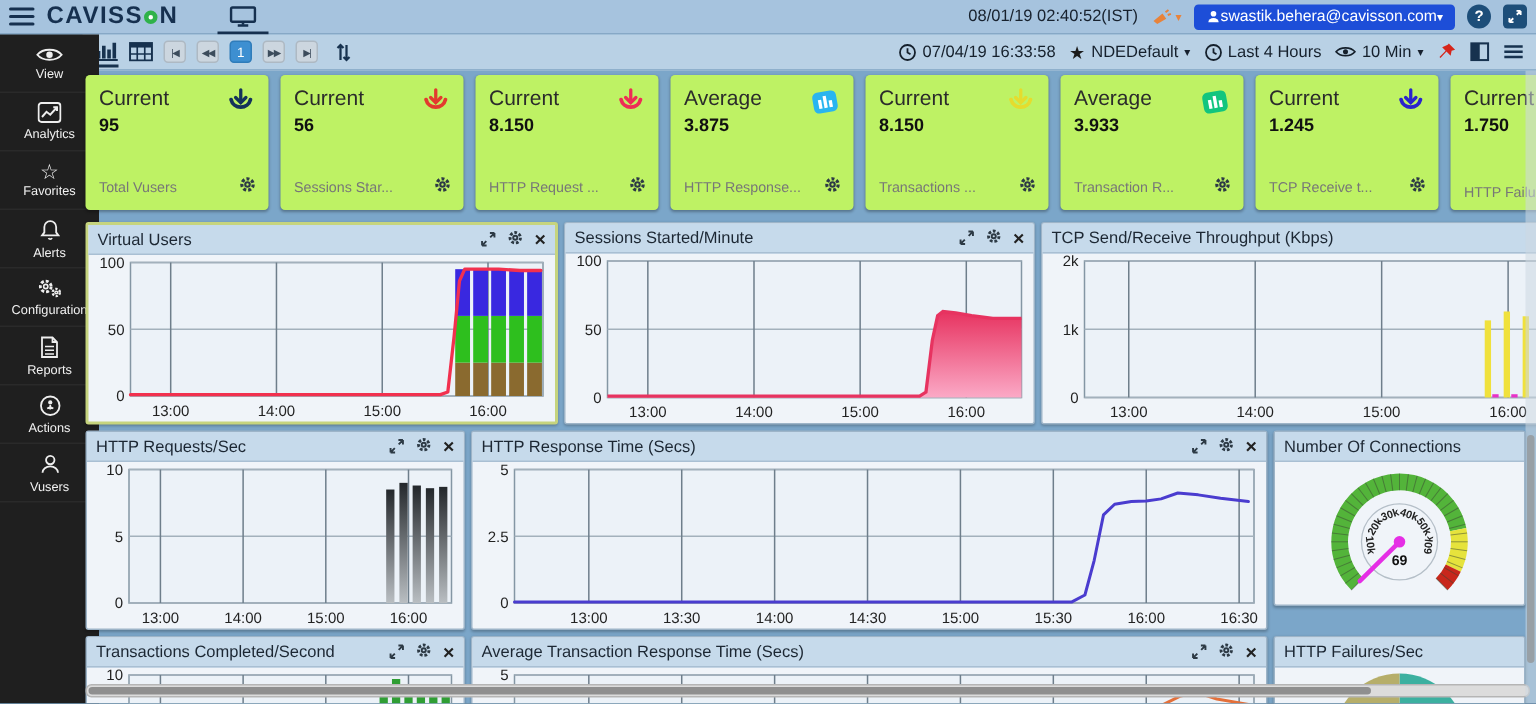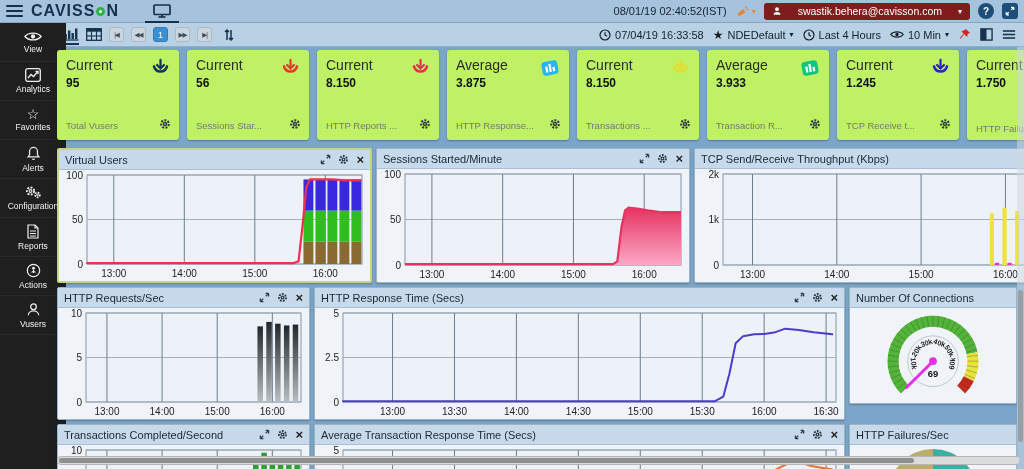--- a/index.html
+++ b/index.html
@@ -15,22 +15,22 @@
   .logo { display:flex; align-items:center; font-weight:bold; font-size:16px;
           letter-spacing:1px; color:#16304f; }
   .logo .o { width:9px; height:9px; border:3px solid #2fb24a; border-radius:50%;
              display:inline-block; margin:0 1px; background:#fff; }
   .top-tab { margin-left:18px; padding:2px 8px 1px; border-bottom:2px solid #16304f; height:23px;
              display:flex; align-items:center; }
   .top-right { margin-left:auto; display:flex; align-items:center; gap:8px;padding-left:12px; }
   .top-datetime { font-size:11px; color:#17212e; }
   .caret { font-size:8px; color:#17212e; }
   .caret.orange { color:#e8833a; }
-  .user-pill { background:#7f1d1d; color:#fff; border-radius:3px; height:17px;
-               display:flex; align-items:center; gap:16px; padding:0 8px; font-size:10.5px; cursor:pointer; }
+  .user-pill { background:#1d4ed8; color:#fff; border-radius:3px; height:17px;
+               display:flex; align-items:center; gap:0; padding:0 8px; font-size:10.5px; cursor:pointer; }
   .user-pill .caret { color:#fff; }
   .round-btn { width:16px; height:16px; border-radius:50%; background:#1d4e79; color:#fff;
                font-size:10px; font-weight:bold; display:flex; align-items:center; justify-content:center; cursor:pointer; }
   .sq-btn { width:16px; height:16px; border-radius:3px; background:#1d4e79;
             display:flex; align-items:center; justify-content:center; cursor:pointer; }
 
   
   .toolbar { position:absolute; left:55px; top:23px; width:969px; height:24px;
              background:#b9d1e5; border-bottom:1px solid #8fb0cc;
              display:flex; align-items:center; padding:0 8px; gap:7px; }
@@ -329,21 +329,21 @@
         <div class="metric">Current</div>
         <div class="value">8.150</div>
         <span class="cicon" style="color: rgb(238, 45, 85);"><svg width="21" height="21" viewBox="0 0 22 22" fill="none" stroke-linecap="round">
               <g stroke="currentColor" stroke-width="2.3">
                 <path d="M11 3 V11.5"></path>
                 <path d="M7.4 8.4 L11 12 L14.6 8.4"></path>
               </g>
               <path d="M4.2 9.8 a7 7 0 0 0 13.6 0" stroke="currentColor" stroke-width="2.6" fill="none"></path>
             </svg></span>
         <div class="bottom">
-            <span class="blabel">HTTP Reports ...</span>
+            <span class="blabel">HTTP Request ...</span>
             <span class="gear"><svg width="12" height="12" viewBox="0 0 12 12">
                 <circle cx="6" cy="6" r="3.8" fill="none" stroke="#2d3a45" stroke-width="2.1" stroke-dasharray="2 1.35"></circle>
                 <circle cx="6" cy="6" r="1.5" fill="none" stroke="#2d3a45" stroke-width="1.4"></circle>
               </svg></span>
           </div>
       </div>
       <div class="card">
         <div class="metric">Average</div>
         <div class="value">3.875</div>
         <span class="cicon" style="color: rgb(41, 181, 239);"><svg width="22" height="22" viewBox="0 0 22 22">

